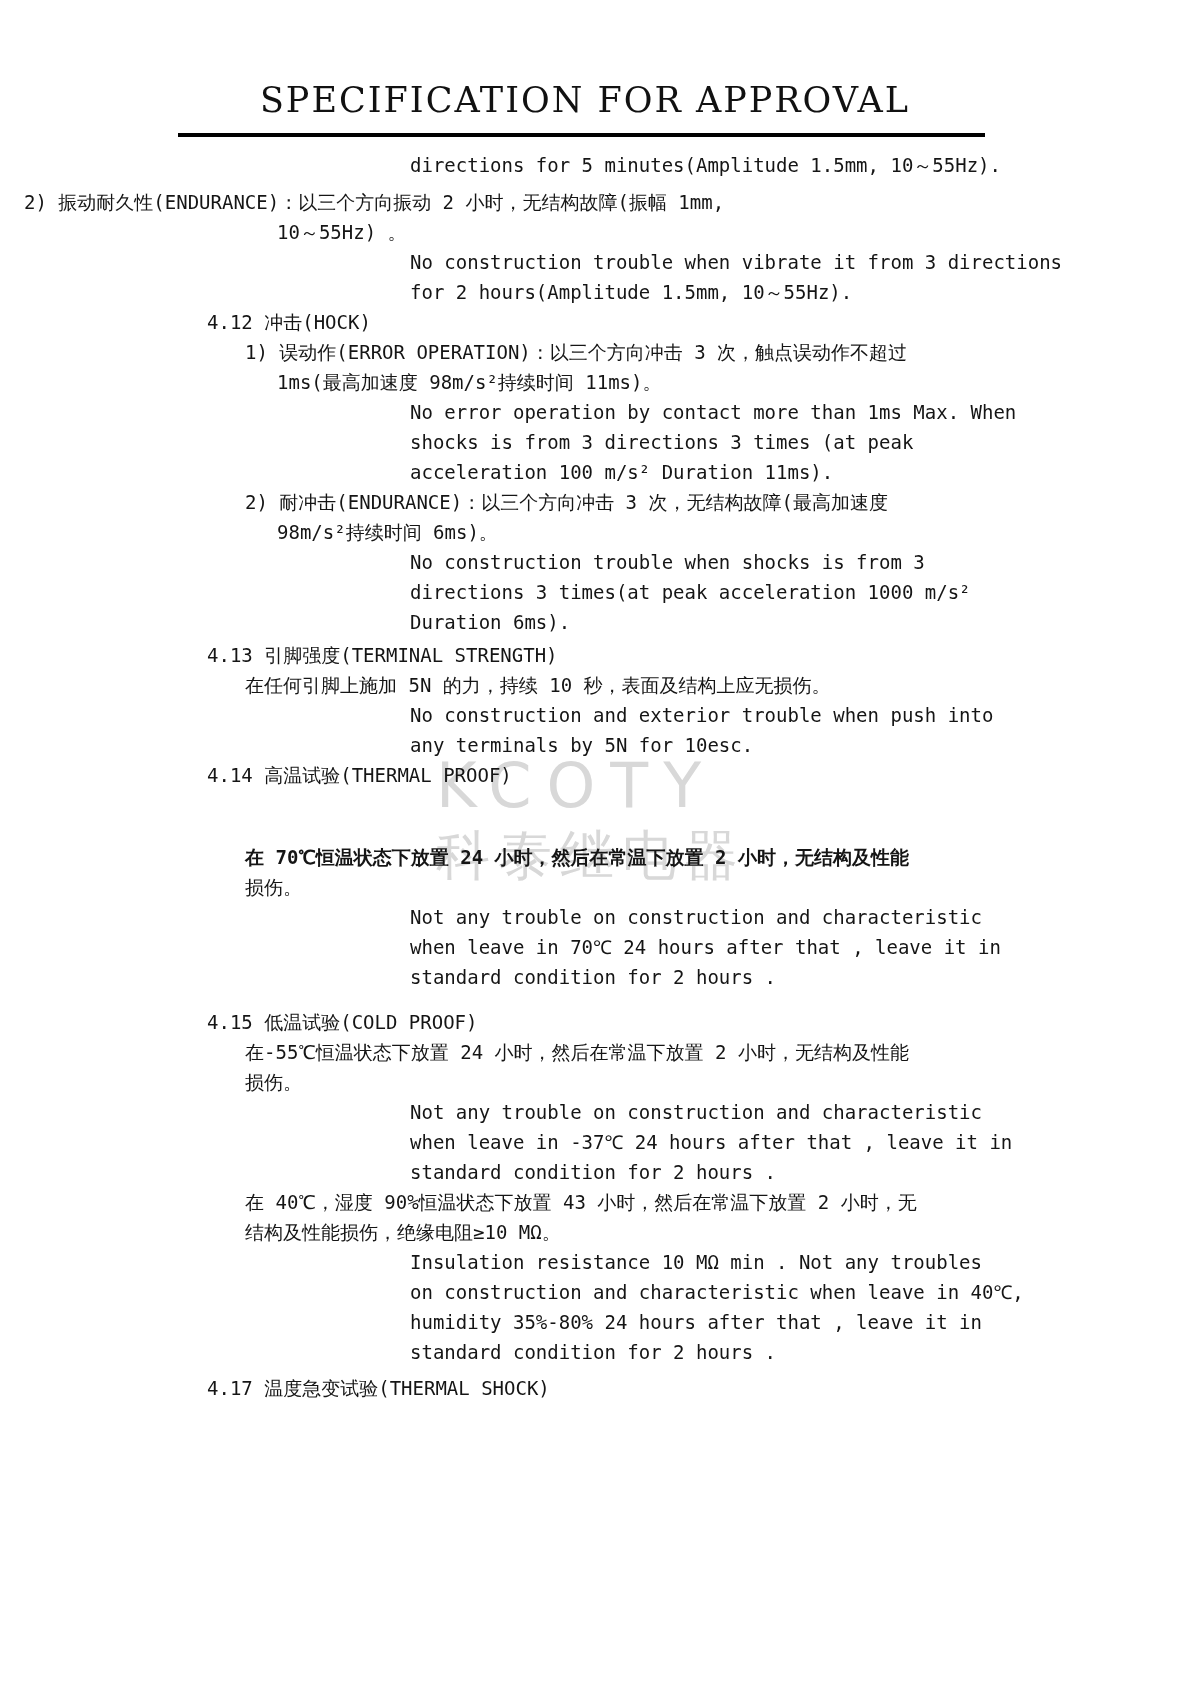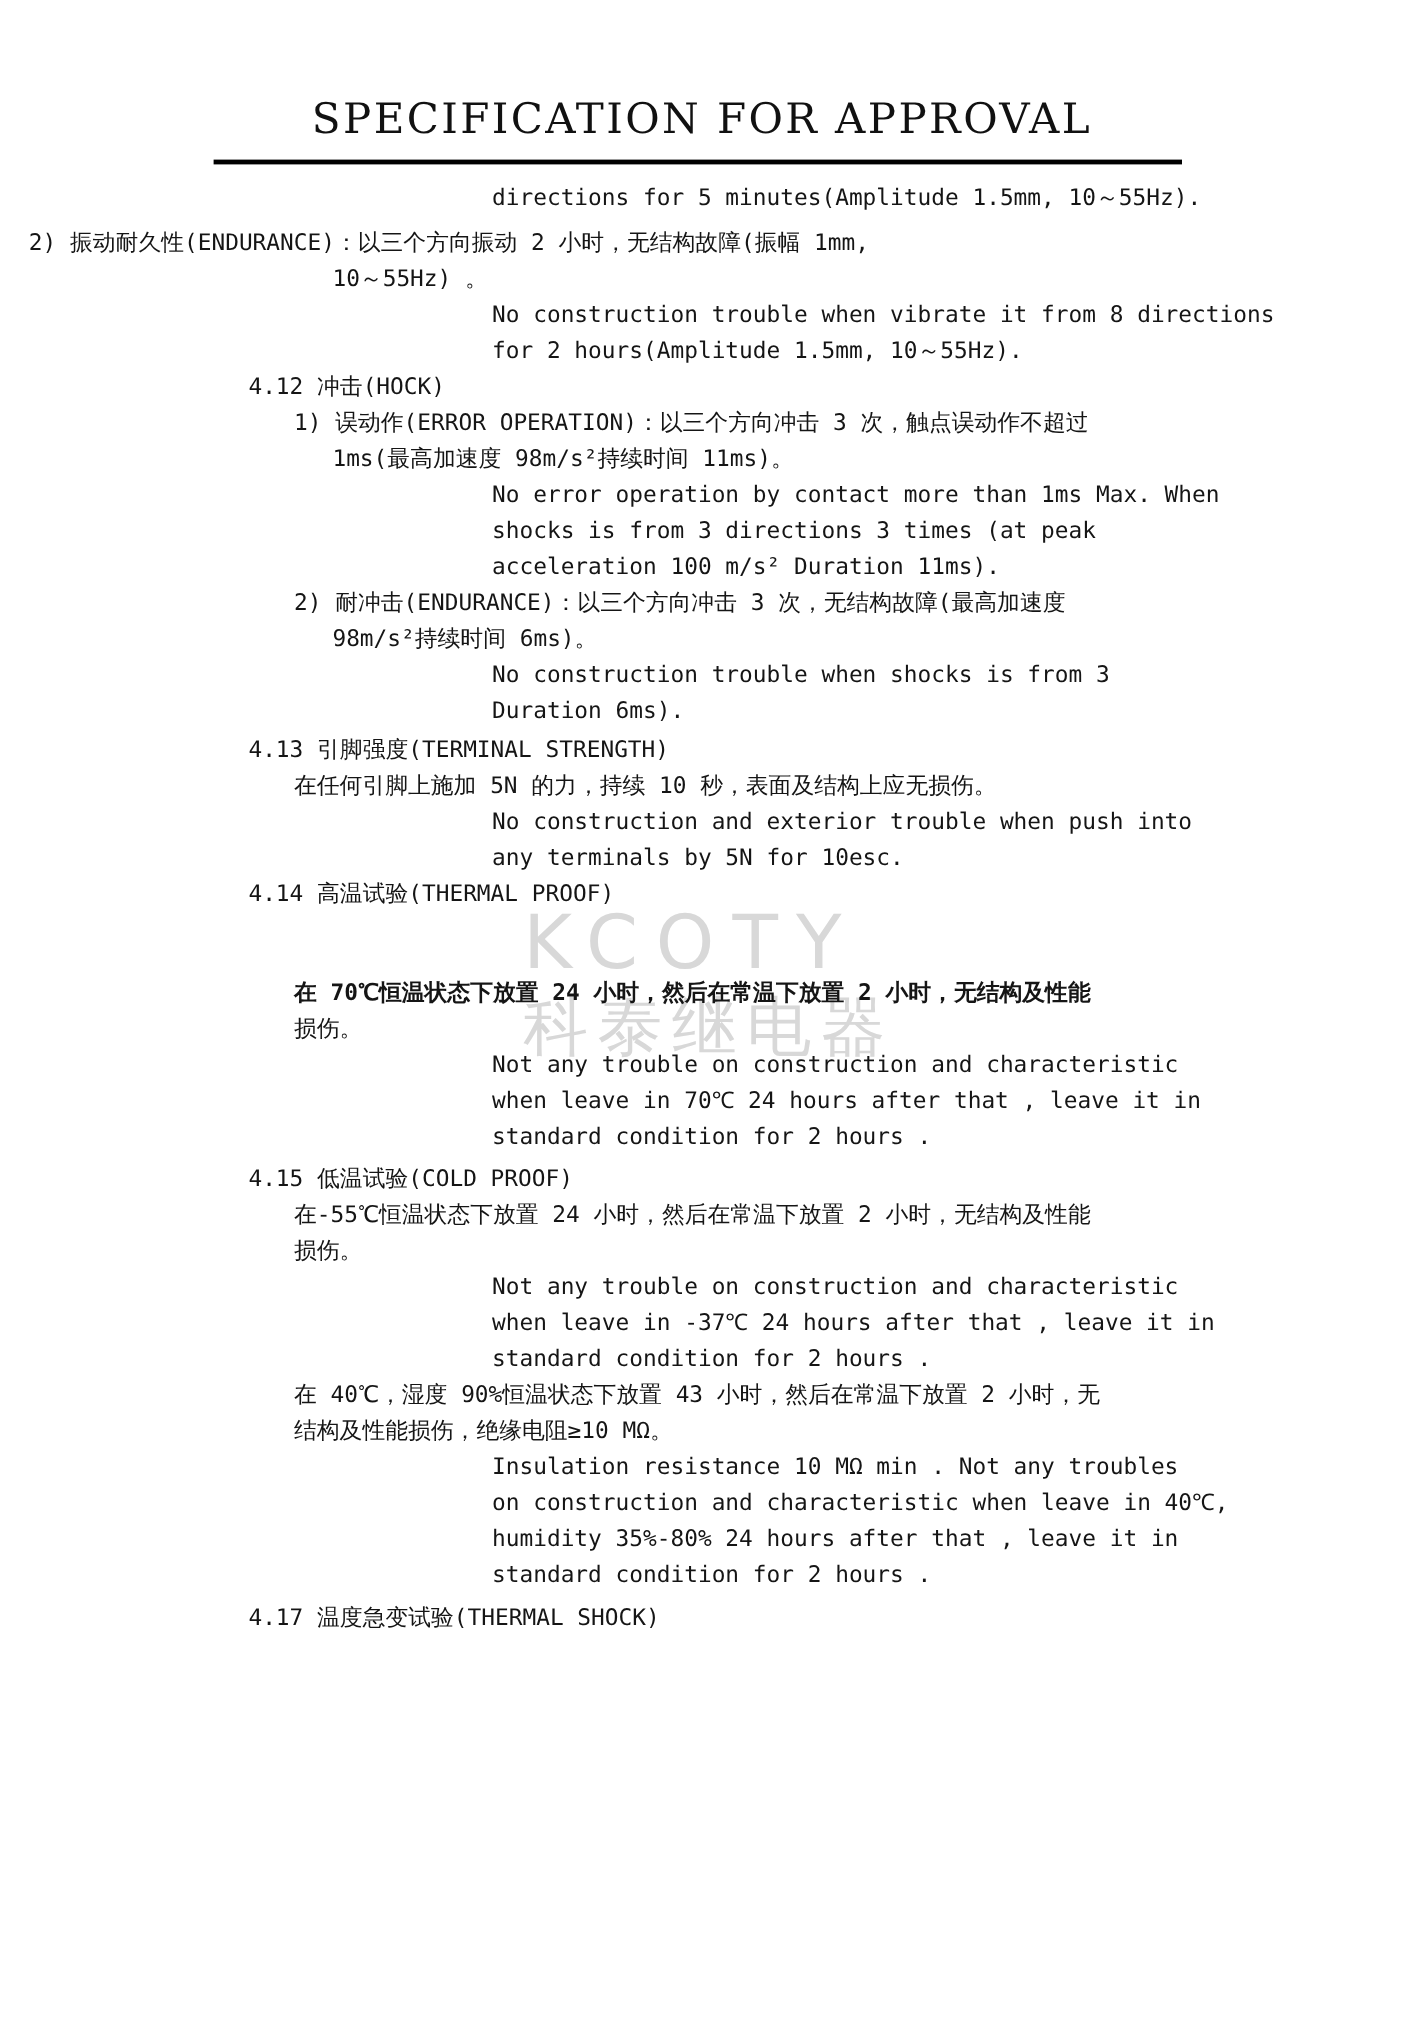--- a/index.html
+++ b/index.html
@@ -60,43 +60,44 @@
 
   <div class="watermark">
     <div class="wm-line1">KCOTY</div>
     <div class="wm-line2">科泰继电器</div>
   </div>
 
   <div class="doc">
       <div class="line ind-en">directions for 5 minutes(Amplitude 1.5mm, 10～55Hz).</div>
       <div class="line ind-num" style="margin-top: 7px; padding-left: 24px;">2) 振动耐久性(ENDURANCE)：以三个方向振动 2 小时，无结构故障(振幅 1mm,</div>
       <div class="line ind-cont">10～55Hz) 。</div>
-      <div class="line ind-en">No construction trouble when vibrate it from 8 directions</div>
+      <div class="line ind-en">No construction trouble when vibrate it from 3 directions</div>
       <div class="line ind-en">for 2 hours(Amplitude 1.5mm, 10～55Hz).</div>
       <div class="line ind-h">4.12 冲击(HOCK)</div>
       <div class="line ind-num">1) 误动作(ERROR OPERATION)：以三个方向冲击 3 次，触点误动作不超过</div>
       <div class="line ind-cont">1ms(最高加速度 98m/s²持续时间 11ms)。</div>
       <div class="line ind-en">No error operation by contact more than 1ms Max. When</div>
       <div class="line ind-en">shocks is from 3 directions 3 times (at peak</div>
       <div class="line ind-en">acceleration 100 m/s² Duration 11ms).</div>
       <div class="line ind-num">2) 耐冲击(ENDURANCE)：以三个方向冲击 3 次，无结构故障(最高加速度</div>
       <div class="line ind-cont">98m/s²持续时间 6ms)。</div>
       <div class="line ind-en">No construction trouble when shocks is from 3</div>
+      <div class="line ind-en">directions 3 times(at peak acceleration 1000 m/s²</div>
       <div class="line ind-en">Duration 6ms).</div>
       <div class="line ind-h" style="margin-top: 3px;">4.13 引脚强度(TERMINAL STRENGTH)</div>
       <div class="line ind-num">在任何引脚上施加 5N 的力，持续 10 秒，表面及结构上应无损伤。</div>
       <div class="line ind-en">No construction and exterior trouble when push into</div>
       <div class="line ind-en">any terminals by 5N for 10esc.</div>
       <div class="line ind-h" style="margin-top: 0;">4.14 高温试验(THERMAL PROOF)</div>
       <div class="line ind-num" style="margin-top: 52px; font-weight: bold;">在 70℃恒温状态下放置 24 小时，然后在常温下放置 2 小时，无结构及性能</div>
       <div class="line ind-num">损伤。</div>
       <div class="line ind-en">Not any trouble on construction and characteristic</div>
       <div class="line ind-en">when leave in 70℃ 24 hours after that , leave it in</div>
       <div class="line ind-en">standard condition for 2 hours .</div>
-      <div class="line ind-h" style="margin-top: 5px;">4.15 低温试验(COLD PROOF)</div>
+      <div class="line ind-h" style="margin-top: 15px;">4.15 低温试验(COLD PROOF)</div>
       <div class="line ind-num">在-55℃恒温状态下放置 24 小时，然后在常温下放置 2 小时，无结构及性能</div>
       <div class="line ind-num">损伤。</div>
       <div class="line ind-en">Not any trouble on construction and characteristic</div>
       <div class="line ind-en">when leave in -37℃ 24 hours after that , leave it in</div>
       <div class="line ind-en">standard condition for 2 hours .</div>
       <div class="line ind-num">在 40℃，湿度 90%恒温状态下放置 43 小时，然后在常温下放置 2 小时，无</div>
       <div class="line ind-num">结构及性能损伤，绝缘电阻≥10 MΩ。</div>
       <div class="line ind-en">Insulation resistance 10 MΩ min . Not any troubles</div>
       <div class="line ind-en">on construction and characteristic when leave in 40℃,</div>
       <div class="line ind-en">humidity 35%-80% 24 hours after that , leave it in</div>

